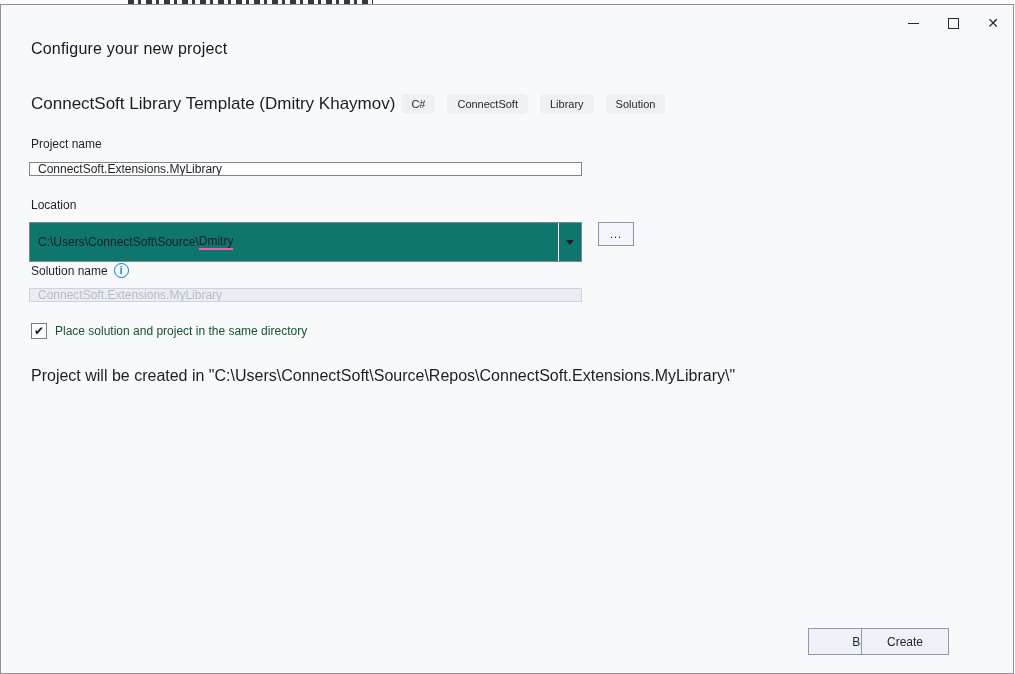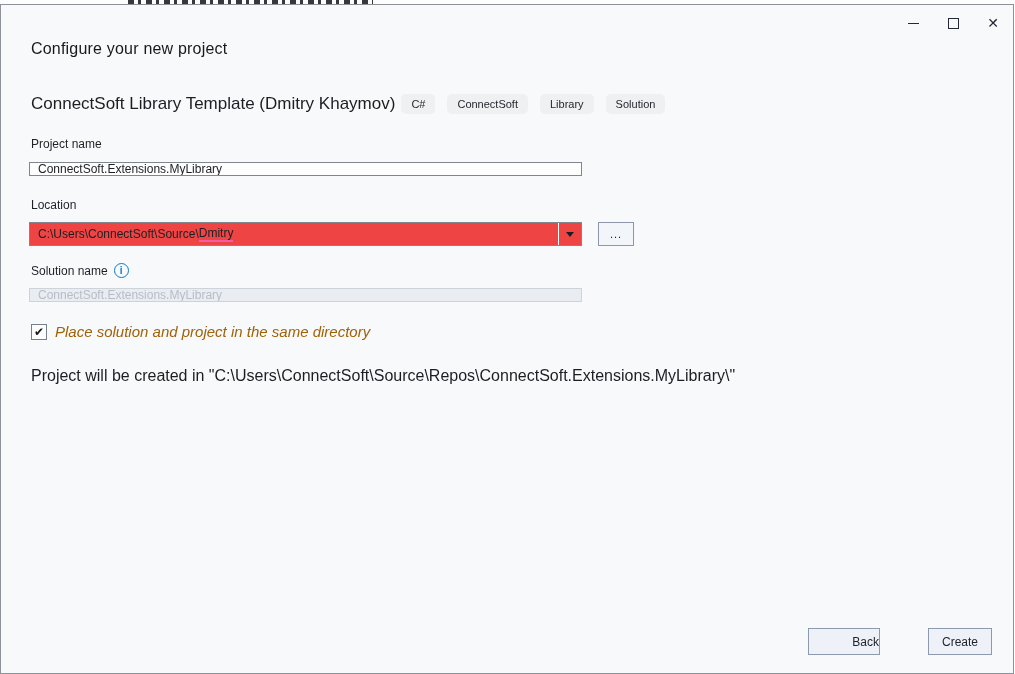--- a/index.html
+++ b/index.html
@@ -59,22 +59,22 @@
   .text-input {
     position: absolute; left: 28px; width: 553px; height: 14px;
     background: #fefefe; border: 1px solid #81868e; font-size: 12px;
     color: #1b1f24; padding: 0 8px; font-family: "Liberation Sans", sans-serif;
   }
   .text-input:disabled {
     background: #e9edf2; border: 1px solid #ccd3db; color: #b7bdc6;
   }
   
   .combo {
-    position: absolute; left: 28px; top: 217px; width: 553px; height: 24px;
-    background: #ef4444; border: 1px solid #81868e;
+    position: absolute; left: 28px; top: 217px; width: 553px; height: 40px;
+    background: #0f766e; border: 1px solid #81868e;
     display: flex; align-items: stretch;
   }
   .combo-text {
     flex: 1; display: flex; align-items: center; padding-left: 8px;
     font-size: 12px; color: #1b1f24; white-space: pre;
   }
   .combo-text .hl { border-bottom: 2px solid #f05fa5; }
   .combo-sep { width: 1px; background: #ffffff; }
   .combo-arrow-btn {
     width: 22px; display: flex; align-items: center; justify-content: center;
@@ -98,34 +98,34 @@
   }
   
   .checkbox-row {
     position: absolute; left: 30px; top: 318px; display: flex; align-items: center; gap: 8px;
   }
   .checkbox {
     width: 16px; height: 16px; background: #fdfdfd; border: 1px solid #767f8c;
     display: flex; align-items: center; justify-content: center;
     font-size: 12px; color: #14171a; line-height: 1; cursor: default;
   }
-  .checkbox-label { font-size: 15px; color: #a16207; font-style: italic; }
+  .checkbox-label { font-size: 12px; color: #14532d; }
   
   .output-path {
     position: absolute; left: 30px; top: 362px; font-size: 16px; color: #1b1f24;
     white-space: pre;
   }
   
   .action-btn {
     position: absolute; top: 623px; height: 27px;
     background: #eef2f8; border: 1px solid #8d99ad; font-size: 12px; color: #21262c;
     font-family: "Liberation Sans", sans-serif; cursor: default;
   }
   .back-btn { left: 807px; width: 72px; text-align: right; }
-  .create-btn { left: 927px; width: 64px; }
+  .create-btn { left: 860px; width: 88px; }
 </style>
 </head>
 <body>
 
 <div class="screen">
 
   <div class="bg-sliver">
     <div class="bg-marks"></div>
   </div>
 

